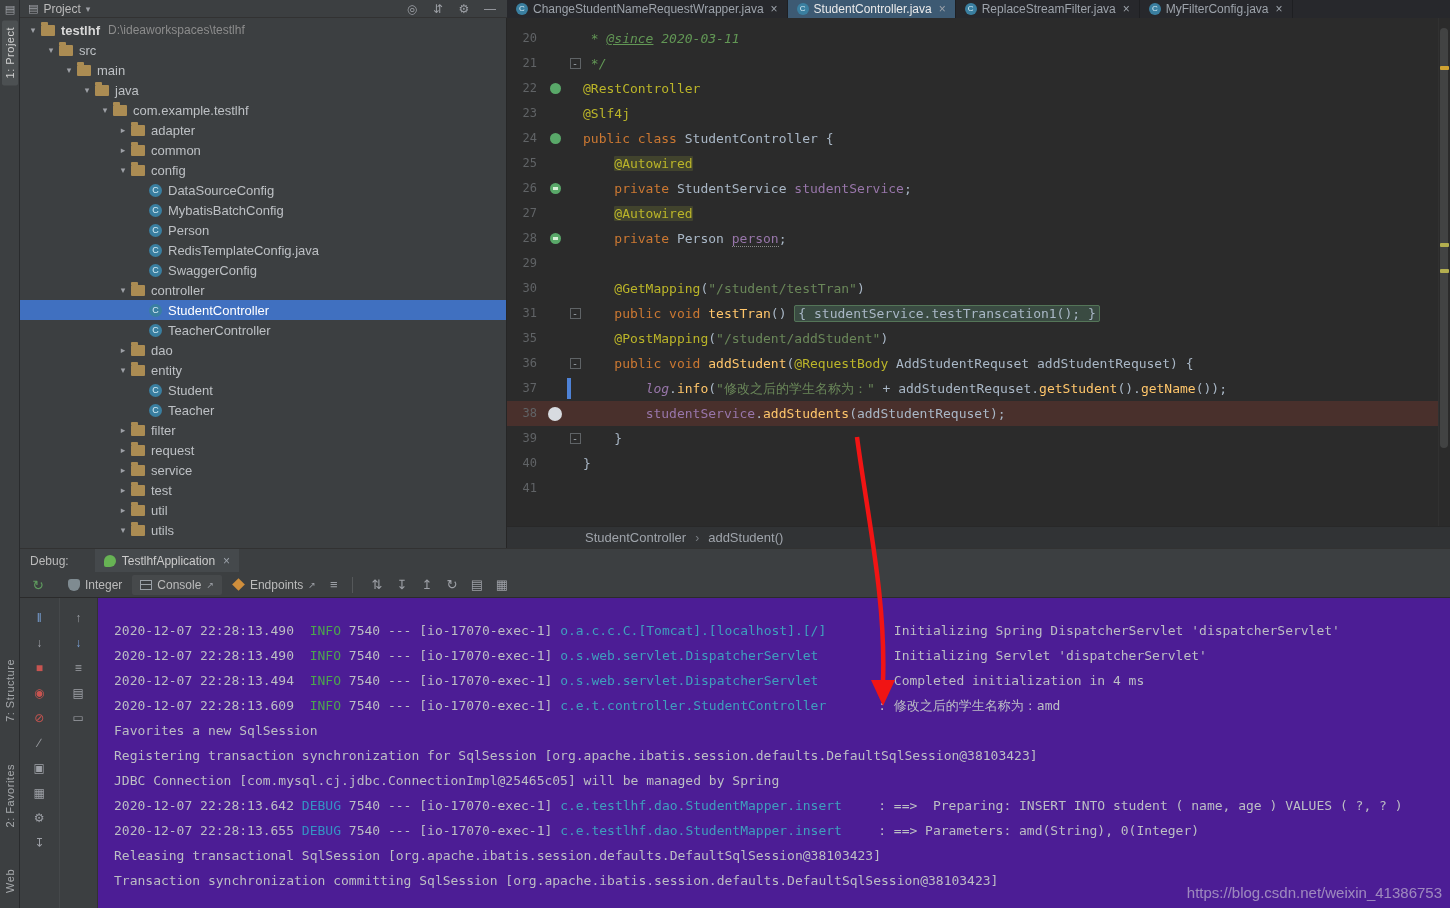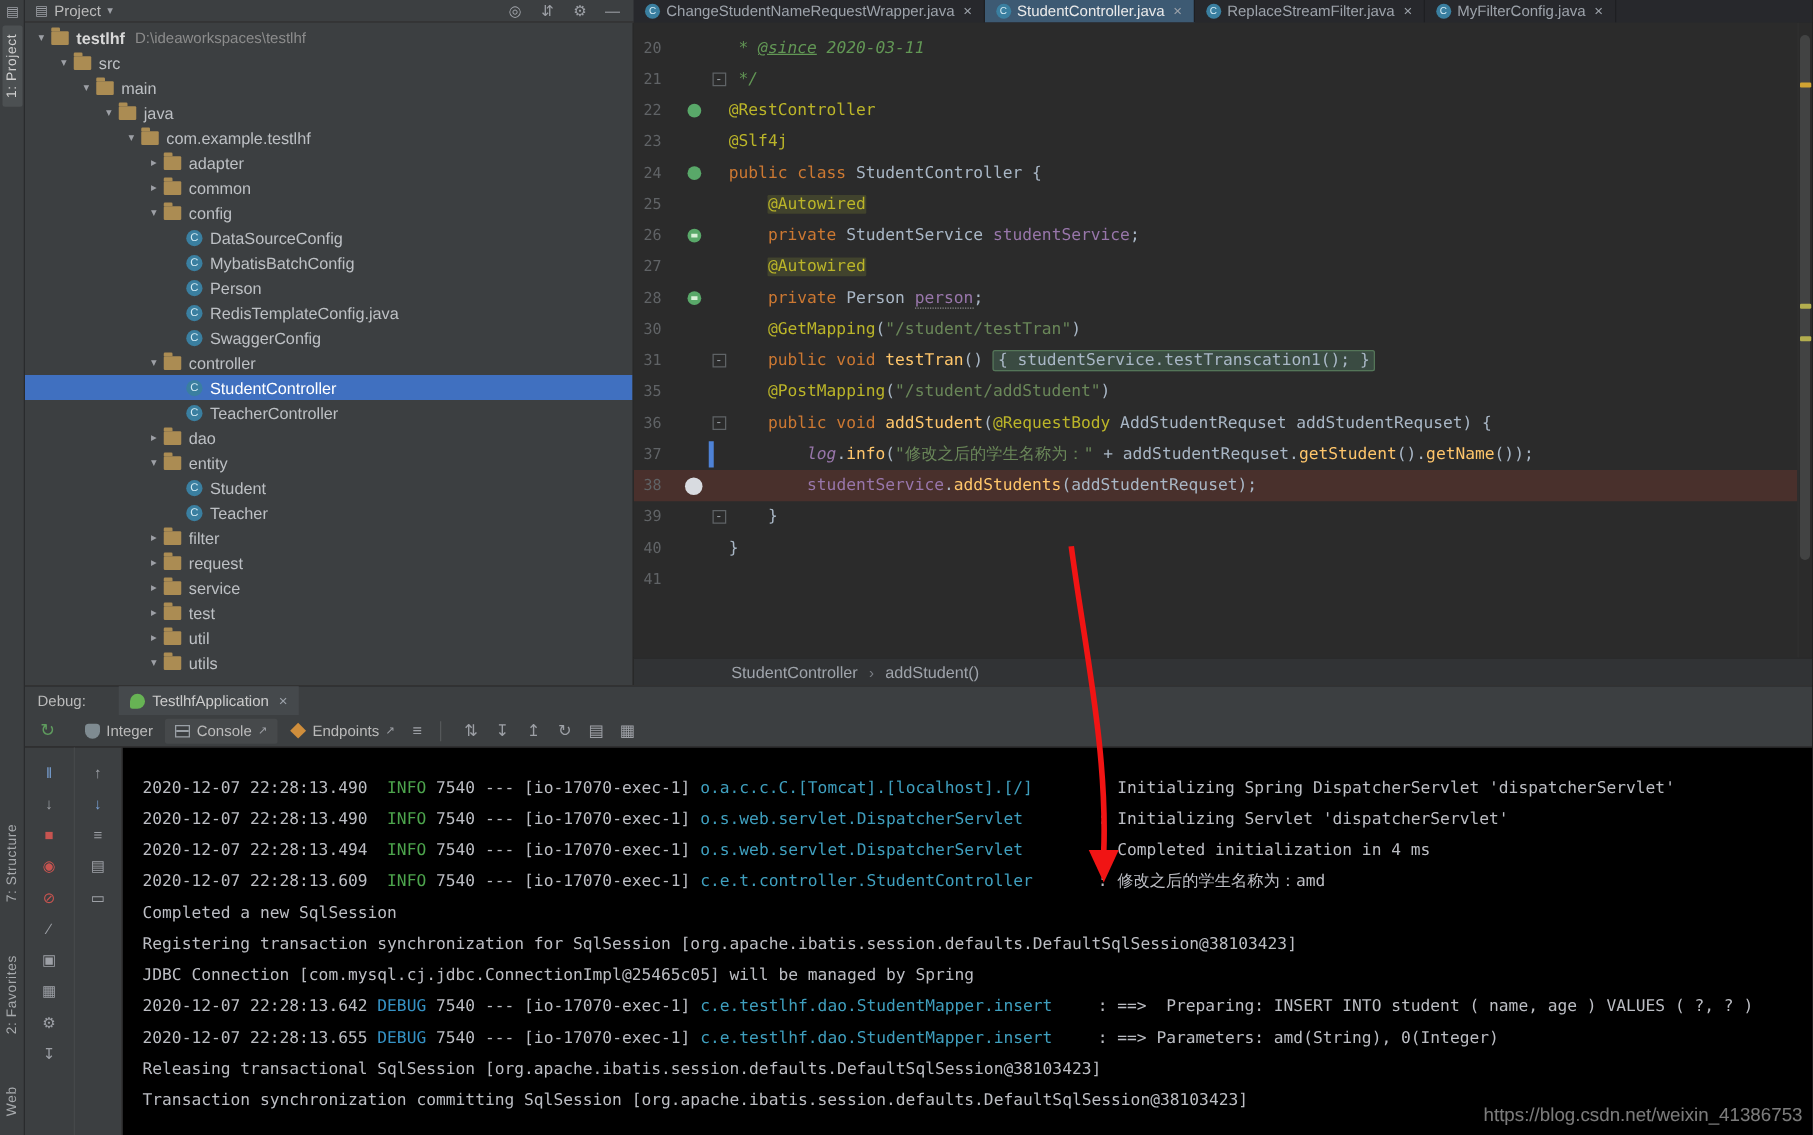--- a/index.html
+++ b/index.html
@@ -41,21 +41,21 @@
   .ticn-folder{width:14px;height:11px;background:#ab8c53;border-radius:1px;position:relative;margin-top:1px;}
   .ticn-folder::before{content:"";position:absolute;top:-3px;left:0;width:7px;height:3px;background:#ab8c53;border-radius:1px 1px 0 0;}
   .ticn-class{width:13px;height:13px;border-radius:50%;background:#3a7fa0;color:#d6ecf5;font-size:9px;line-height:13px;text-align:center;font-family:"Liberation Sans",sans-serif;}
   .tlabel.bold{font-weight:bold;color:#d8d8d8;}
   .tpath{color:#8c8c8c;margin-left:8px;font-size:12px;}
 
   .editor{flex:1;position:relative;background:#2b2b2b;overflow:hidden;}
   .code-area{position:absolute;left:0;right:12px;top:0;bottom:22px;padding-top:8px;overflow:hidden;}
   .cline{display:flex;height:25px;line-height:25px;font-family:"DejaVu Sans Mono","Liberation Mono",monospace;font-size:13px;position:relative;}
   .cline.hlbp{background:#49302c;}
-  .gnum{width:36px;flex:none;text-align:center;color:#606366;font-size:12px;padding-right:6px;}
+  .gnum{width:36px;flex:none;text-align:right;color:#606366;font-size:12px;padding-right:6px;}
   .gico{width:24px;flex:none;display:flex;align-items:center;justify-content:center;}
   .gfold{width:16px;flex:none;display:flex;align-items:center;justify-content:center;position:relative;}
   .ctext{white-space:pre;flex:1;}
   .gi-bean{width:11px;height:11px;border-radius:50%;background:#59a869;display:inline-block;}
   .gi-autowired{width:11px;height:11px;border-radius:50%;background:#59a869;position:relative;display:inline-block;}
   .gi-autowired::after{content:"";position:absolute;left:3px;top:4px;width:5px;height:3px;background:#d8f0d8;}
   .gi-breakpoint{width:14px;height:14px;border-radius:50%;background:#d8dbe0;display:inline-block;}
   .foldbox{width:11px;height:11px;border:1px solid #5f6366;color:#9aa0a6;font-size:10px;line-height:9px;text-align:center;background:#2b2b2b;cursor:pointer;}
   .chgbar{position:absolute;left:0;top:2px;width:4px;height:21px;background:#4e82d6;}
 
@@ -75,21 +75,21 @@
 
   .breadcrumbs{position:absolute;left:0;right:0;bottom:0;height:22px;background:#313335;border-top:1px solid #282828;display:flex;align-items:center;padding-left:78px;gap:9px;color:#9fa4ab;font-size:13px;}
   .bc{cursor:pointer;}
   .bcsep{color:#7a7e84;font-size:12px;}
 
   .scrollbar{position:absolute;right:0;top:0;width:12px;bottom:22px;background:#2b2b2b;border-left:1px solid #313131;}
   .sb-thumb{position:absolute;right:2px;top:10px;width:8px;height:420px;background:rgba(170,175,180,.18);border-radius:4px;cursor:pointer;}
   .sb-mark{position:absolute;right:1px;width:9px;height:4px;border-radius:1px;}
 
   
-  .debug{position:absolute;left:20px;top:548px;width:1430px;height:360px;background:#000000;border-top:1px solid #323232;}
+  .debug{position:absolute;left:20px;top:548px;width:1430px;height:360px;background:#4c1d95;border-top:1px solid #323232;}
   .dbg-row1{height:23px;background:#3c3f41;display:flex;align-items:center;font-size:12px;color:#bbbbbb;}
   .dbg-label{margin-left:10px;}
   .session-tab{margin-left:26px;display:flex;align-items:center;gap:6px;padding:0 9px;height:100%;background:#45494c;color:#cccccc;cursor:pointer;}
   .ic-leaf{width:12px;height:12px;border-radius:50% 50% 50% 2px;background:#67b354;display:inline-block;}
   .dbg-row2{height:26px;background:#3c3f41;border-bottom:1px solid #2b2b2b;display:flex;align-items:center;font-size:12px;color:#bbbbbb;}
   .tbi{display:inline-flex;align-items:center;justify-content:center;width:20px;height:20px;font-size:13px;color:#9da0a6;cursor:pointer;flex:none;}
   .tbi.rerun{color:#5f9c5e;font-size:14px;margin:0 4px 0 8px;}
   .dtabbar{display:flex;gap:2px;margin-left:8px;align-items:center;}
   .dtab{display:flex;align-items:center;gap:5px;padding:2px 8px;border-radius:2px;color:#bbbbbb;font-size:12px;cursor:pointer;height:20px;}
   .dtab.active{background:#46494b;}
@@ -370,20 +370,26 @@
           </div>
           <div class="cline">
             <span class="gnum">28</span>
             <span class="gico">
               <span class="gi-autowired"></span>
             </span>
             <span class="gfold"></span>
             <span class="ctext"><span class="tk-plain">    </span><span class="tk-kw">private </span><span class="tk-plain">Person </span><span class="tk-fieldu">person</span><span class="tk-plain">;</span></span>
           </div>
           <div class="cline">
+            <span class="gnum">29</span>
+            <span class="gico"></span>
+            <span class="gfold"></span>
+            <span class="ctext"></span>
+          </div>
+          <div class="cline">
             <span class="gnum">30</span>
             <span class="gico"></span>
             <span class="gfold"></span>
             <span class="ctext"><span class="tk-plain">    </span><span class="tk-ann">@GetMapping</span><span class="tk-plain">(</span><span class="tk-str">"/student/testTran"</span><span class="tk-plain">)</span></span>
           </div>
           <div class="cline">
             <span class="gnum">31</span>
             <span class="gico"></span>
             <span class="gfold">
               <span class="foldbox">-</span>
@@ -515,21 +521,21 @@
             <span class="tbi" style="color: rgb(157, 160, 166);">≡</span>
             <span class="tbi" style="color: rgb(157, 160, 166);">▤</span>
             <span class="tbi" style="color: rgb(157, 160, 166);">▭</span>
           </div>
       </div>
       <div class="console">
           <div class="cl"><span class="sg-ts">2020-12-07 22:28:13.490 </span><span class="sg-info"> INFO</span><span class="sg-ts"> 7540 --- </span><span class="sg-thr">[io-17070-exec-1] </span><span class="sg-log">o.a.c.c.C.[Tomcat].[localhost].[/]</span><span class="sg-msg">: Initializing Spring DispatcherServlet 'dispatcherServlet'</span></div>
           <div class="cl"><span class="sg-ts">2020-12-07 22:28:13.490 </span><span class="sg-info"> INFO</span><span class="sg-ts"> 7540 --- </span><span class="sg-thr">[io-17070-exec-1] </span><span class="sg-log">o.s.web.servlet.DispatcherServlet</span><span class="sg-msg">: Initializing Servlet 'dispatcherServlet'</span></div>
           <div class="cl"><span class="sg-ts">2020-12-07 22:28:13.494 </span><span class="sg-info"> INFO</span><span class="sg-ts"> 7540 --- </span><span class="sg-thr">[io-17070-exec-1] </span><span class="sg-log">o.s.web.servlet.DispatcherServlet</span><span class="sg-msg">: Completed initialization in 4 ms</span></div>
           <div class="cl"><span class="sg-ts">2020-12-07 22:28:13.609 </span><span class="sg-info"> INFO</span><span class="sg-ts"> 7540 --- </span><span class="sg-thr">[io-17070-exec-1] </span><span class="sg-log">c.e.t.controller.StudentController</span><span class="sg-msg">: 修改之后的学生名称为：amd</span></div>
-          <div class="cl"><span class="sg-msg">Completed a new SqlSession</span></div>
+          <div class="cl"><span class="sg-msg">Favorites a new SqlSession</span></div>
           <div class="cl"><span class="sg-msg">Registering transaction synchronization for SqlSession [org.apache.ibatis.session.defaults.DefaultSqlSession@38103423]</span></div>
           <div class="cl"><span class="sg-msg">JDBC Connection [com.mysql.cj.jdbc.ConnectionImpl@25465c05] will be managed by Spring</span></div>
           <div class="cl"><span class="sg-ts">2020-12-07 22:28:13.642 </span><span class="sg-dbg">DEBUG</span><span class="sg-ts"> 7540 --- </span><span class="sg-thr">[io-17070-exec-1] </span><span class="sg-log">c.e.testlhf.dao.StudentMapper.insert</span><span class="sg-msg">: ==&gt;  Preparing: INSERT INTO student ( name, age ) VALUES ( ?, ? )</span></div>
           <div class="cl"><span class="sg-ts">2020-12-07 22:28:13.655 </span><span class="sg-dbg">DEBUG</span><span class="sg-ts"> 7540 --- </span><span class="sg-thr">[io-17070-exec-1] </span><span class="sg-log">c.e.testlhf.dao.StudentMapper.insert</span><span class="sg-msg">: ==&gt; Parameters: amd(String), 0(Integer)</span></div>
           <div class="cl"><span class="sg-msg">Releasing transactional SqlSession [org.apache.ibatis.session.defaults.DefaultSqlSession@38103423]</span></div>
           <div class="cl"><span class="sg-msg">Transaction synchronization committing SqlSession [org.apache.ibatis.session.defaults.DefaultSqlSession@38103423]</span></div>
         </div>
     </div>
   </div>
 

